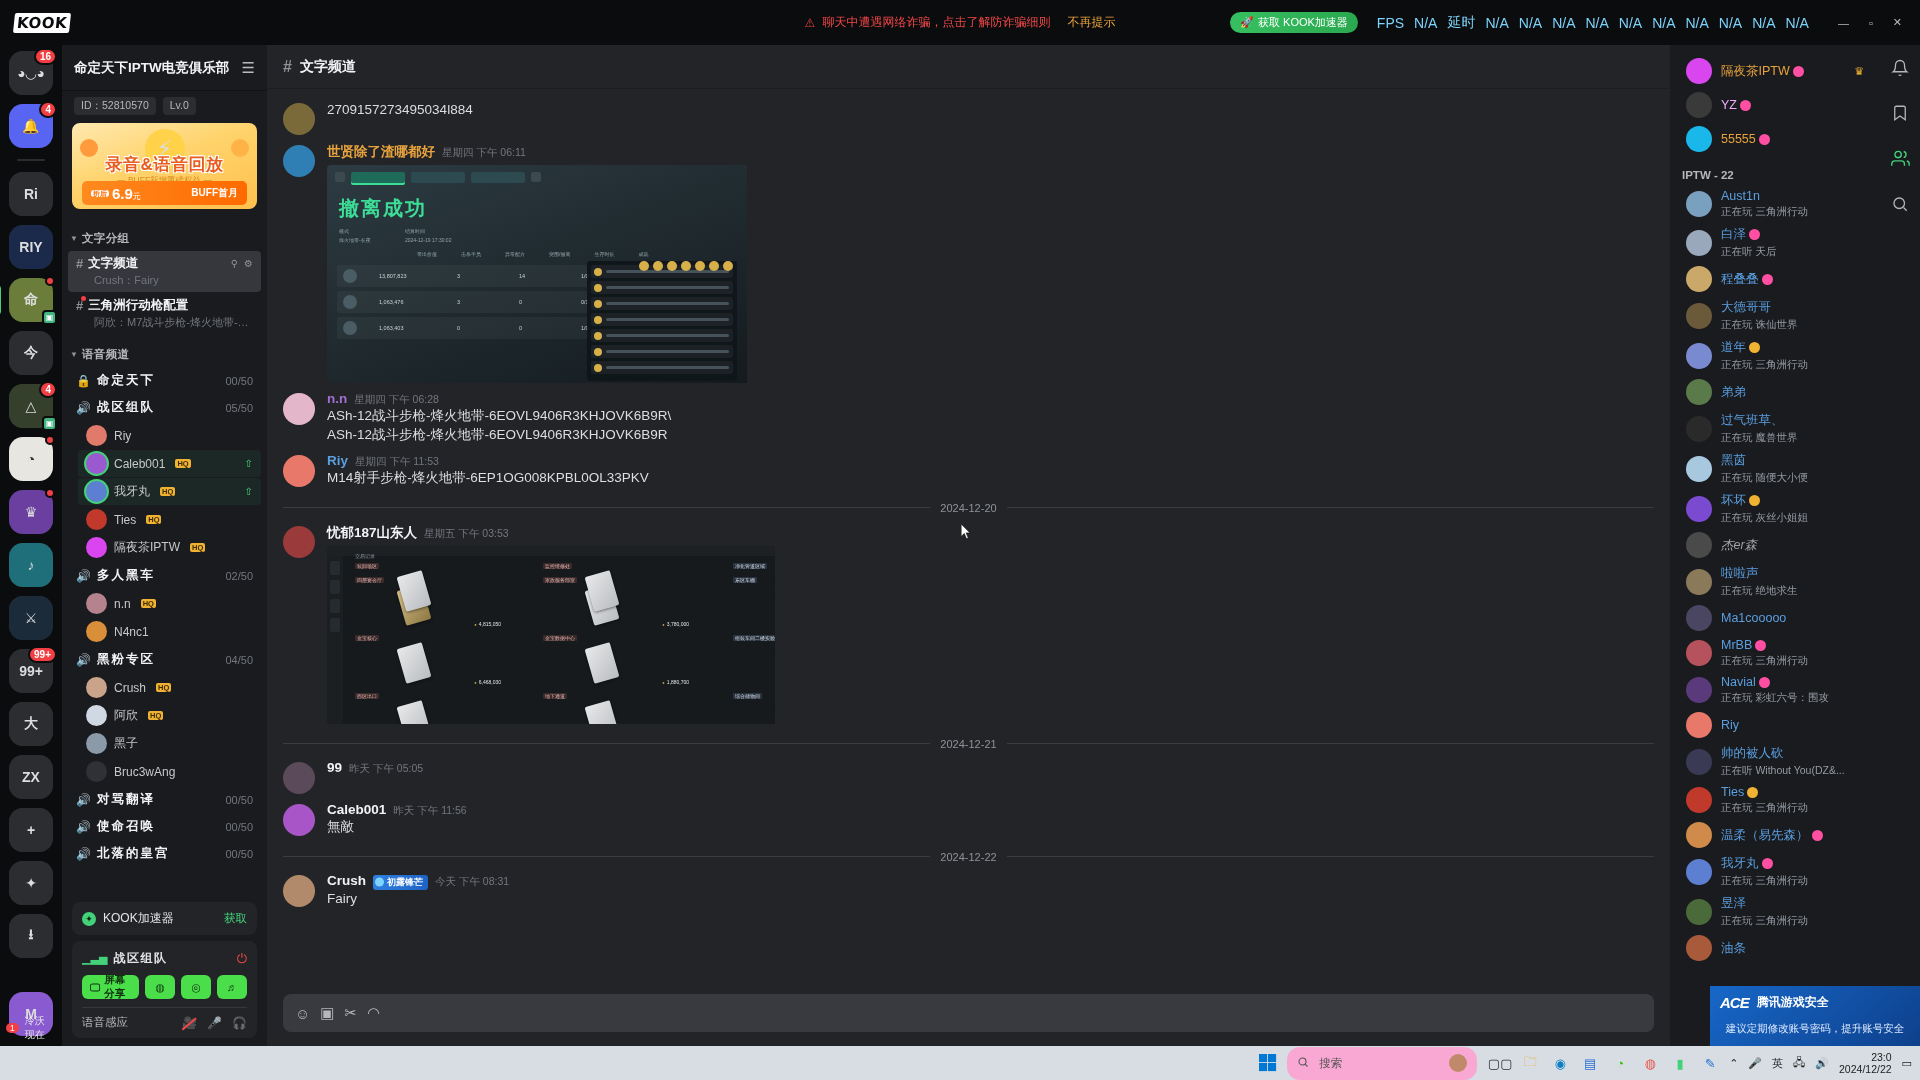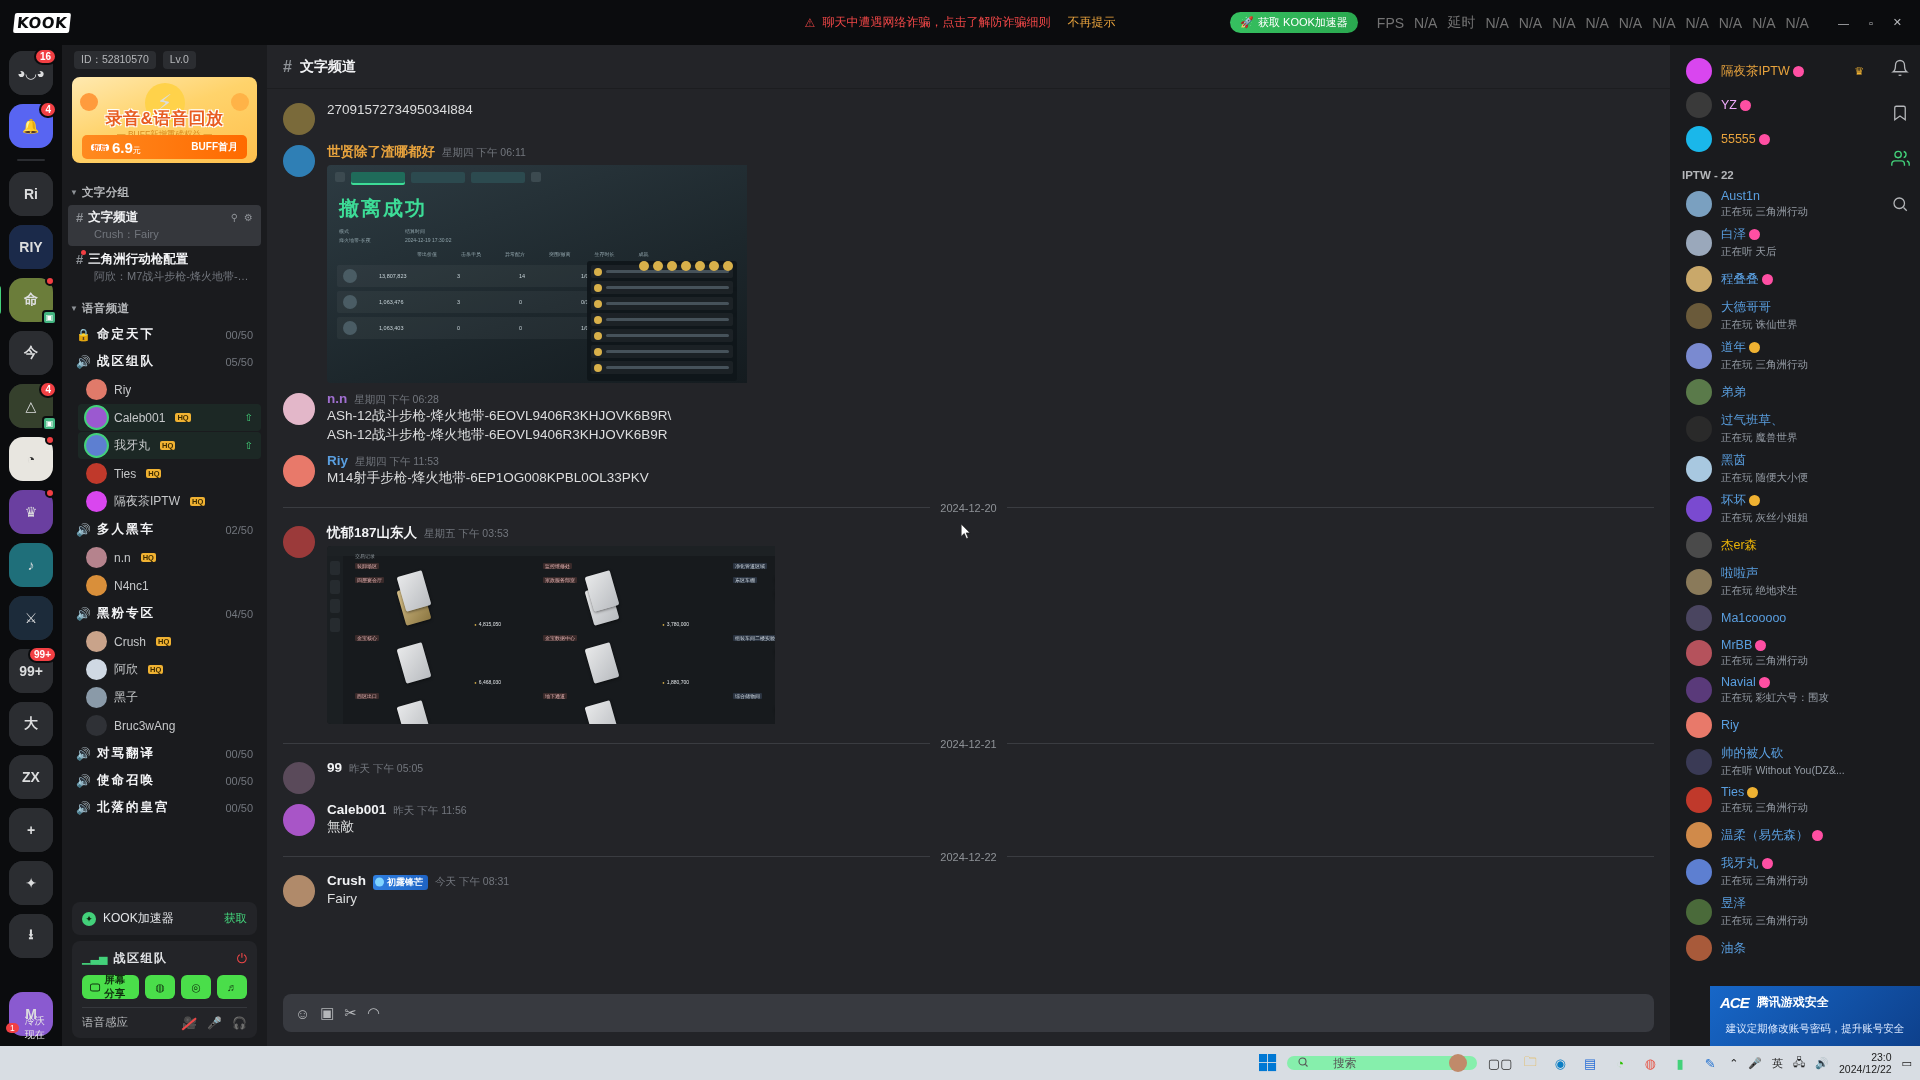--- a/index.html
+++ b/index.html
@@ -25,21 +25,21 @@
     padding: 1px 3px; border-radius: 2px; display:inline-block; transform: skewX(-6deg);
   }
   .hud-warn {
     position: absolute; left: 50%; transform: translateX(-50%);
     display: flex; align-items: center; gap: 7px; font-size: 12px;
   }
   .hud-warn .warn-icon { color:#f04747; font-size: 12px; }
   .hud-warn .warn-text { color: #f04747; }
   .hud-warn .warn-dismiss { color: #e8a33d; margin-left: 10px; cursor:pointer; }
   .hud-right { margin-left: auto; display: flex; align-items: center; gap: 0; padding-right: 8px; }
-  .hud-stat { font-size: 14px; color: #737373; padding: 0 5px; white-space: nowrap; }
+  .hud-stat { font-size: 14px; color: #7dd3fc; padding: 0 5px; white-space: nowrap; }
   .hud-accel {
     background: linear-gradient(90deg,#36c060,#2aa84f); color:#fff; font-size: 11px;
     border-radius: 11px; padding: 3px 10px; margin-right: 14px; white-space:nowrap;
     display:flex; align-items:center; gap:4px;
   }
   .hud-winbtns { display:flex; gap:0; margin-left: 14px; color:#b9bbbe; font-size: 11px; align-items:center;}
   .hud-winbtns span { padding: 4px 10px; }
 
   
   .shell { flex: 1; display: flex; min-height: 0; background:#0f1013; }
@@ -265,22 +265,22 @@
      background: linear-gradient(135deg,#1767c8,#0d3f8a); padding: 8px 10px; }
   .ace-banner .ln1 { display:flex; align-items:center; gap:8px; }
   .ace-banner .ace { font-weight:900; font-style:italic; color:#fff; font-size: 15px; letter-spacing:-1px;}
   .ace-banner .t1 { color:#fff; font-size: 12px; font-weight:700; }
   .ace-banner .t2 { color:#dce9ff; font-size: 10.5px; margin-top: 11px; text-align:center; }
 
   
   .taskbar { height: 34px; flex:0 0 34px; background:#d8dde3; display:flex; align-items:center;
      padding: 0 8px; gap: 6px; position:relative; }
   .tb-start { width: 26px; height: 26px; display:flex; align-items:center; justify-content:center; }
-  .tb-search { background:#86efac; border-radius: 13px; height: 14px; width: 190px; display:flex;
-     align-items:center; gap:24px; padding: 0 10px; color:#555; font-size: 11.5px; }
+  .tb-search { background:#f9a8d4; border-radius: 13px; height: 33px; width: 190px; display:flex;
+     align-items:center; gap:10px; padding: 0 10px; color:#555; font-size: 11.5px; }
   .tb-icons { display:flex; gap: 4px; align-items:center; margin-left: 4px; }
   .tb-ic { width: 26px; height:26px; border-radius:4px; display:flex; align-items:center;
      justify-content:center; font-size:13px; position:relative; }
   .tb-right { margin-left:auto; display:flex; align-items:center; gap: 10px; color:#222; font-size: 11px; }
   .tb-clock { text-align:right; line-height: 1.15; font-size: 10.5px; color:#1b1b1b; }
 
   
   .weather-chip { position:absolute; left: 6px; bottom: 38px; display:flex; align-items:center; gap:6px;
      color:#e6e6e6; font-size: 10px; }
   .weather-chip .wnum { background:#f23f43; color:#fff; border-radius: 8px; font-size:8.5px; padding: 0 4px; }
@@ -392,20 +392,24 @@
           <div class="inner" style="background: rgb(43, 45, 49); color: rgb(220, 221, 222);">⭳</div>
         </div>
         <div class="rail-bottom">
           <div class="guild">
             <div class="inner" style="background:#8a5ad0">M</div>
           </div>
         </div>
       </div>
 
     <div class="chan">
+      <div class="chan-head">
+        <span class="gname">命定天下IPTW电竞俱乐部</span>
+        <span class="menu-dots">☰</span>
+      </div>
       <div class="chan-meta">
         <span class="pill">ID：52810570</span>
         <span class="pill">Lv.0</span>
       </div>
 
       <div class="promo">
         <div class="pup"></div>
         <div class="pup2"></div>
         <div class="bolt"></div>
         <div class="ttl">录音&amp;语音回放</div>
@@ -907,21 +911,21 @@
           <div class="mem">
             <span class="av" style="background: rgb(122, 74, 208);"></span>
             <span class="col"><span class="nm" style="color: rgb(90, 159, 224);">
                 <span>坏坏</span>
                 <span class="dot-ico" style="background:#f0b232"></span>
               </span><span class="st">正在玩 灰丝小姐姐</span></span>
           </div>
           <div class="mem">
             <span class="av" style="background: rgb(74, 74, 74);"></span>
             <span class="col">
-              <span class="nm" style="color: #eab308;">
+              <span class="nm" style="color: #a3a3a3; font-style: italic;">
                 <span>杰er森</span>
               </span>
             </span>
           </div>
           <div class="mem">
             <span class="av" style="background: rgb(138, 122, 90);"></span>
             <span class="col"><span class="nm" style="color: rgb(90, 159, 224);">
                 <span>啦啦声</span>
               </span><span class="st">正在玩 绝地求生</span></span>
           </div>

